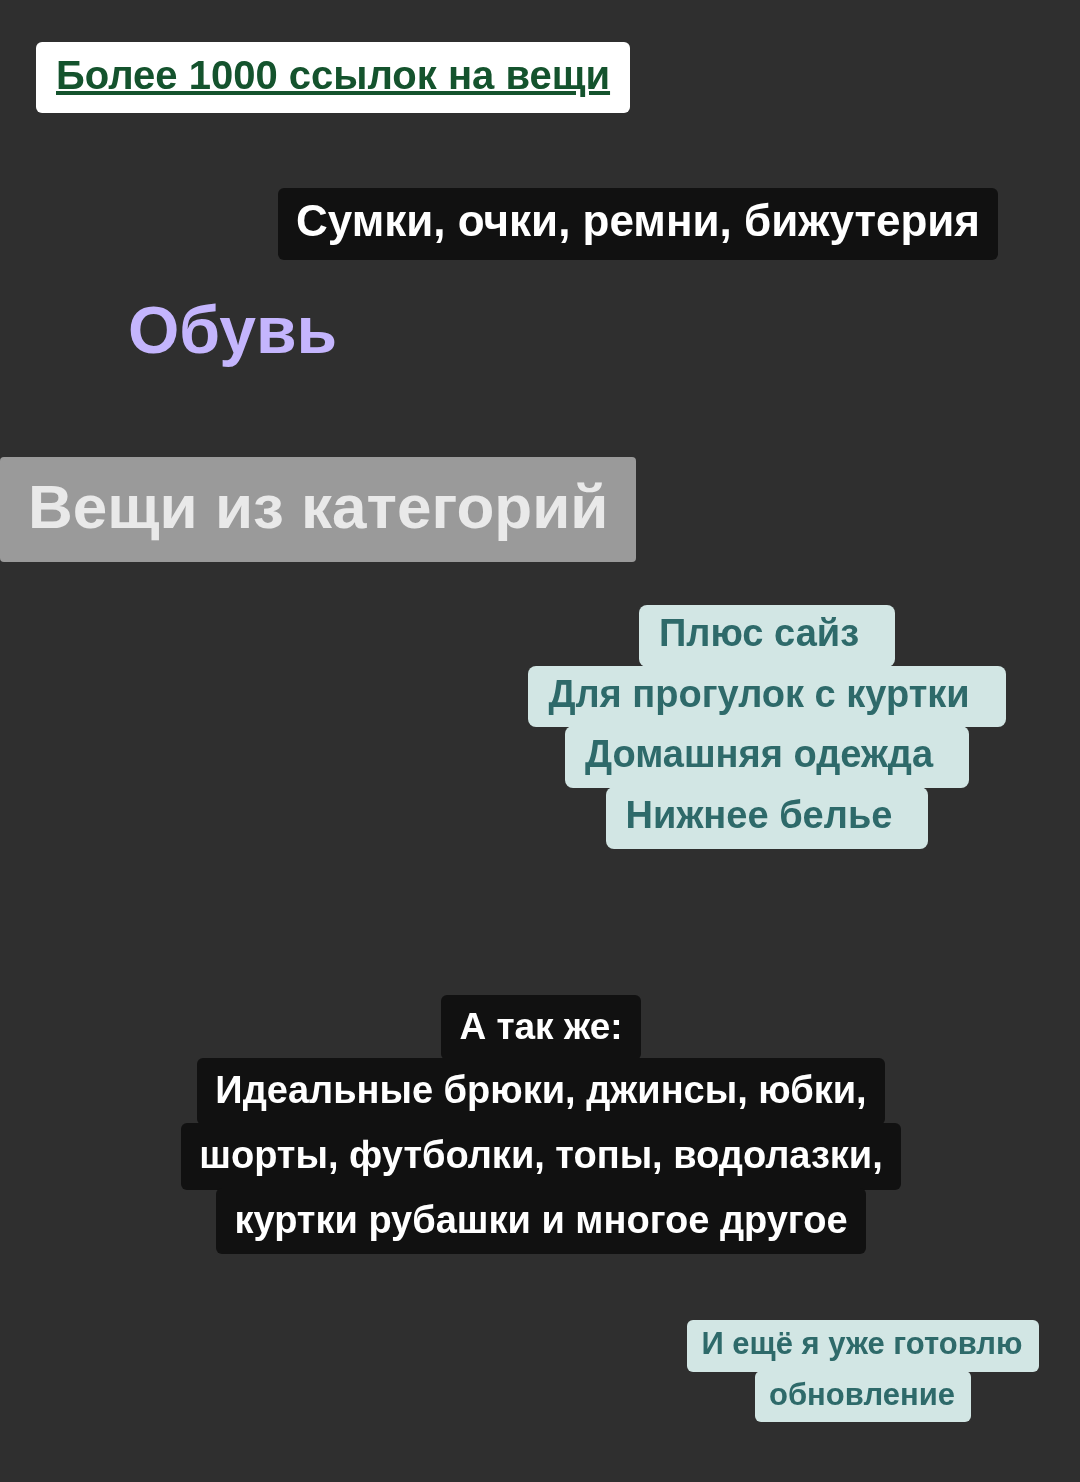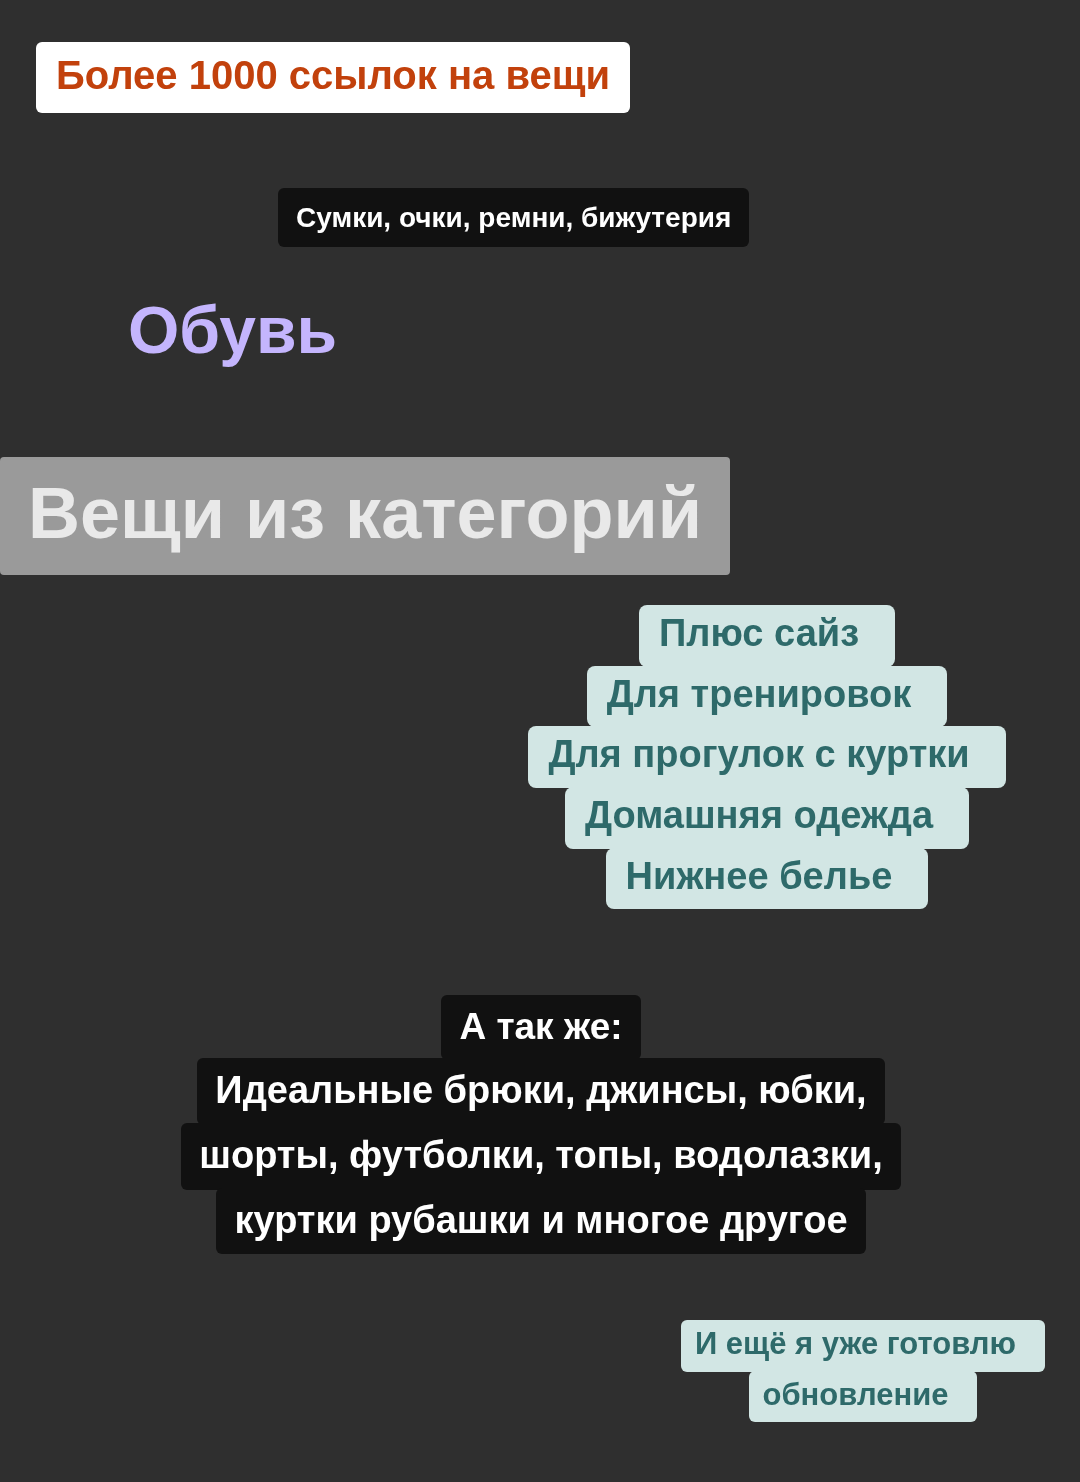--- a/index.html
+++ b/index.html
@@ -32,21 +32,22 @@
     font-weight: bold;
     line-height: 1.28;
     white-space: nowrap;
     padding: 2px 14px 6px 14px;
     border-radius: 6px;
   }
 
   
   .style-white .line {
     background: #ffffff;
-    color: #c2410c;
+    color: #14532d;
+    text-decoration: underline;
   }
   
   .style-dark .line {
     background: #111111;
     color: #ffffff;
   }
   
   .style-plain .line {
     background: transparent;
     color: #c4b5fd;
@@ -70,40 +71,40 @@
   #b-header .line {
     font-size: 40px;
     padding: 8px 20px 12px 20px;
   }
 
   #b-accessories {
     left: 278px;
     top: 188px;
   }
   #b-accessories .line {
-    font-size: 28px;
-    padding: 12px 18px 11px 18px;
+    font-size: 44px;
+    padding: 5px 18px 11px 18px;
     text-align: center;
   }
 
   #b-shoes {
     left: 118px;
     top: 286px;
   }
   #b-shoes .line {
     font-size: 66px;
     padding: 2px 10px 8px 10px;
   }
 
   #b-categories {
     left: 0px;
     top: 457px;
   }
   #b-categories .line {
-    font-size: 72px;
+    font-size: 62px;
     padding: 10px 28px 16px 28px;
     border-radius: 4px;
   }
 
   #b-catlist {
     left: 487px;
     top: 605px;
     text-align: center;
     width: 560px;
   }
@@ -142,21 +143,21 @@
     top: 1320px;
     width: 390px;
     text-align: center;
   }
   #b-update .row {
     line-height: 0;
     margin-bottom: -1px;
   }
   #b-update .line {
     font-size: 31px;
-    padding: 4px 29px 8px 14px;
+    padding: 4px 16px 8px 14px;
     border-radius: 6px;
   }
 </style>
 </head>
 <body>
 
 <div class="canvas" style="background: rgb(47, 47, 47);">
 
   <div class="block style-white" id="b-header">
     <div class="row">
@@ -180,23 +181,20 @@
     <div class="row">
       <span class="line">Вещи из категорий</span>
     </div>
   </div>
 
   <div class="block style-mint" id="b-catlist">
     <div class="row">
       <span class="line">Плюс сайз</span>
     </div>
     <div class="row">
-      <span class="line">Для тренировок</span>
-    </div>
-    <div class="row">
       <span class="line">Для прогулок с куртки</span>
     </div>
     <div class="row">
       <span class="line">Домашняя одежда</span>
     </div>
     <div class="row">
       <span class="line">Нижнее белье</span>
     </div>
   </div>
 

